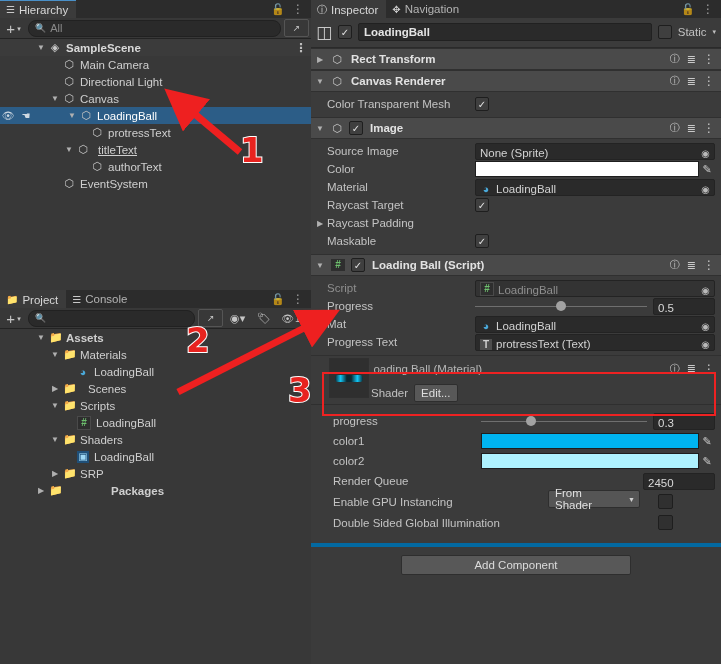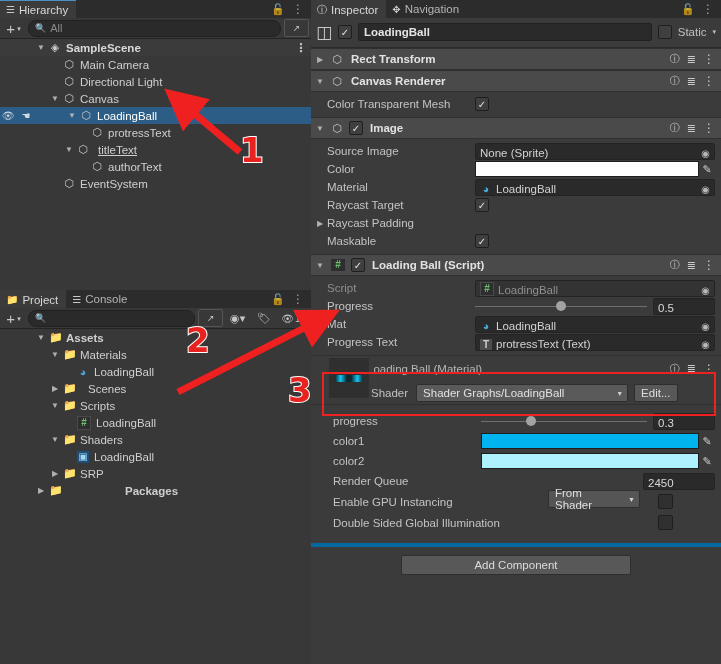--- a/index.html
+++ b/index.html
@@ -261,21 +261,21 @@
         <span class="indent" style="width: 14px;"></span>
         <span class="tri">▶</span>
         <span style="color: rgb(192, 164, 92); font-size: 11px; flex: 0 0 auto; width: 12px; text-align: center;">📁</span>
         <span style="margin-left: 2px;">SRP</span>
       </div>
       <div class="treerow">
         <span class="indent" style="width: 30px;"></span>
         <span class="indent" style="width: 0px;"></span>
         <span class="tri">▶</span>
         <span style="color: rgb(192, 164, 92); font-size: 11px; flex: 0 0 auto; width: 12px; text-align: center;">📁</span>
-        <span style="font-weight: bold; margin-left: 16px; padding-left: 45px;">Packages</span>
+        <span style="font-weight: bold; margin-left: 2px; padding-left: 45px;">Packages</span>
       </div>
     </div>
 </div>
 
 <div class="insp">
   <div class="tabbar">
     <div class="tab active nohl">
       <span style="font-size:10px;color:#d8d8d8;">ⓘ</span>
       <span>Inspector</span>
     </div>
@@ -442,24 +442,20 @@
         <span style="font-size:12px;">⋮</span>
       </span>
     </div>
     <div class="matprev" style="position:absolute;left:18px;top:3px;background:#2f2f2f;display:flex;align-items:center;justify-content:center;">
       <span style="display:block;width:28px;height:7px;background:linear-gradient(90deg,#0a2a33 0%,#12c6f5 20%,#0a2a33 42%,#0a2a33 58%,#12c6f5 80%,#0a2a33 100%);border-radius:3px;"></span>
     </div>
     <div style="display:flex;align-items:center;height:22px;padding-left:18px;border-bottom:1px solid #2f2f2f;">
       <span style="width:12px;font-size:8px;color:#b0b0b0;">▼</span>
       <span style="width:30px;"></span>
       <span class="lbl" style="margin-left:0;">Shader</span>
-      <span class="dd" style="margin-left:8px;width:200px;background:#5a5a5a;">
-        <span>Shader Graphs/LoadingBall</span>
-        <span class="car">▼</span>
-      </span>
       <span style="margin-left:6px;height:16px;padding:0 6px;background:#585858;border:1px solid #2e2e2e;border-radius:2px;display:flex;align-items:center;color:#dedede;">Edit...</span>
     </div>
     <div id="matProps" style="padding-top:6px;">
         <div class="frow" style="height: 20px; padding-left: 22px;">
           <span class="fl" style="width: 148px;">progress</span>
           <span class="slider">
             <span class="strack"></span>
             <span class="sknob" style="left: calc(30% - 5px);"></span>
           </span>
           <span class="numfield">

